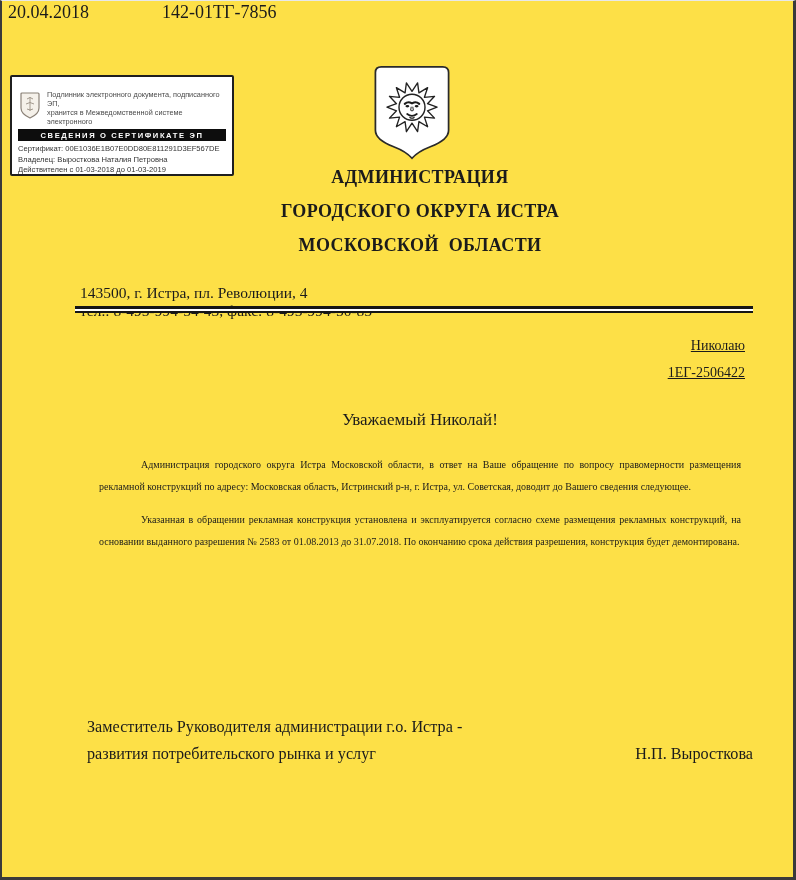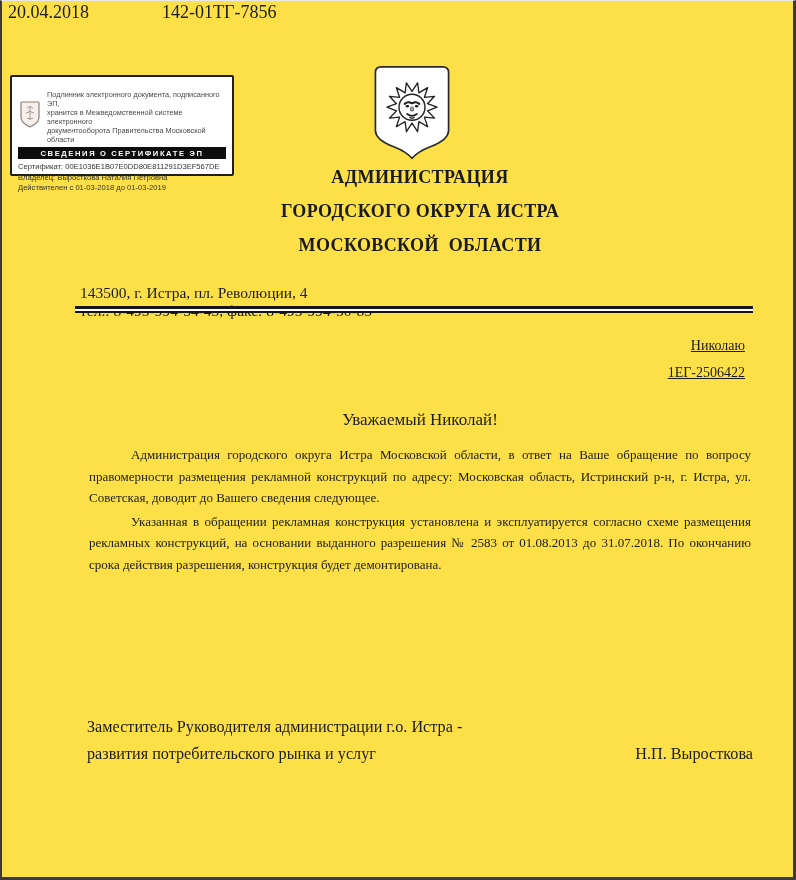--- a/index.html
+++ b/index.html
@@ -65,22 +65,22 @@
   }
   .recipient div{text-decoration:underline;}
 
   .salutation{
     position:absolute;left:85px;top:409px;width:666px;
     text-align:center;font-size:17px;
   }
 
   .body-text{position:absolute;left:85px;top:441px;width:666px;}
   .body-text p{
-    margin:2px;text-align:justify;text-indent:42px;
-    font-size:13px;line-height:21.5px;
+    margin:12px;text-align:justify;text-indent:42px;
+    font-size:10px;line-height:21.5px;
   }
 
   .signature{position:absolute;left:85px;top:673px;width:666px;font-size:16.2px;line-height:26.5px;margin-top:40px;}
   .sig-row{display:flex;justify-content:space-between;}
 </style>
 </head>
 <body>
 
 <div class="page">
 
@@ -91,21 +91,20 @@
     <div class="stamp-top">
       <span>
         <svg width="24" height="30" viewBox="0 0 24 30">
           <path d="M4,2 h16 q1,0 1,1 v14 q0,6 -9,10 q-9,-4 -9,-10 v-14 q0,-1 1,-1 z" fill="#f5f1ea" stroke="#8a8177" stroke-width="1.2"></path>
           <path d="M9,8 q3,-3 6,0 M8,13 q4,-3 8,0 M9,18 q3,2 6,0 M12,6 v14" fill="none" stroke="#9a9084" stroke-width="0.9"></path>
         </svg>
       </span>
       <div class="stamp-top-text">
         <div>Подлинник электронного документа, подписанного ЭП,</div>
         <div>хранится в Межведомственной системе электронного</div>
-        <div>документооборота Правительства Московской области</div>
       </div>
     </div>
     <div class="stamp-bar">СВЕДЕНИЯ О СЕРТИФИКАТЕ ЭП</div>
     <div class="stamp-lines">
       <div>Сертификат: 00E1036E1B07E0DD80E811291D3EF567DE</div>
       <div>Владелец: Выросткова Наталия Петровна</div>
       <div>Действителен с 01-03-2018 до 01-03-2019</div>
     </div>
   </div>
 

